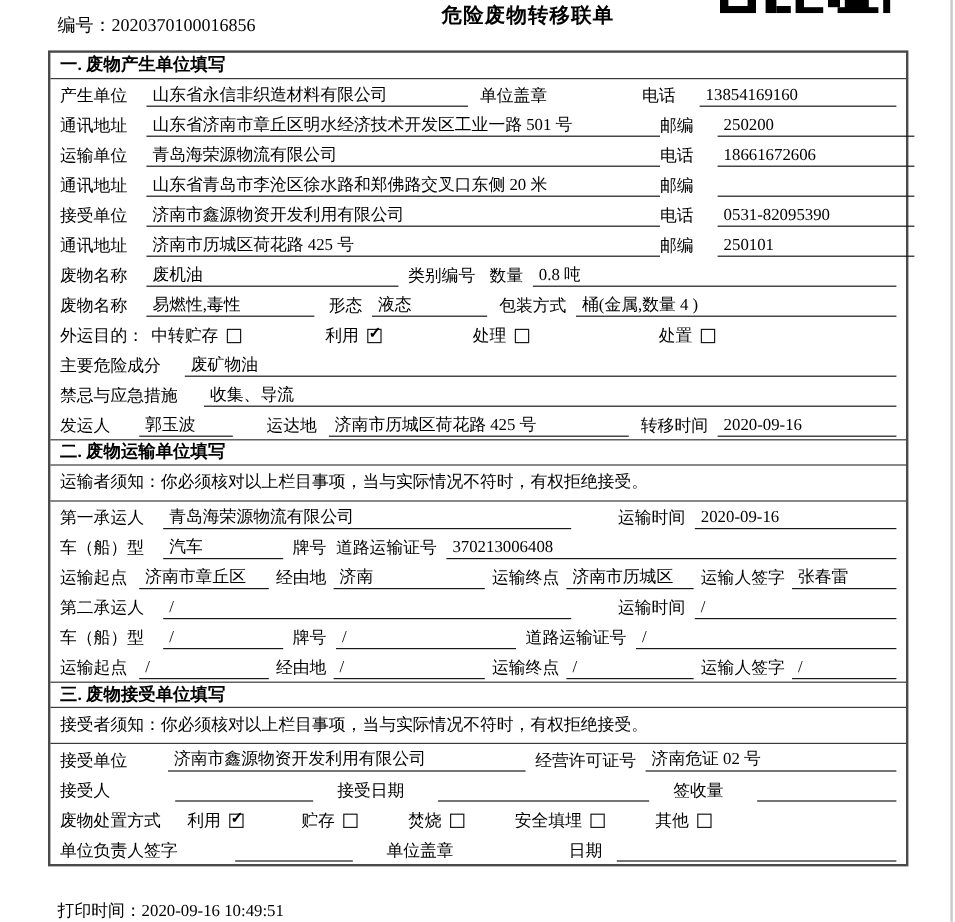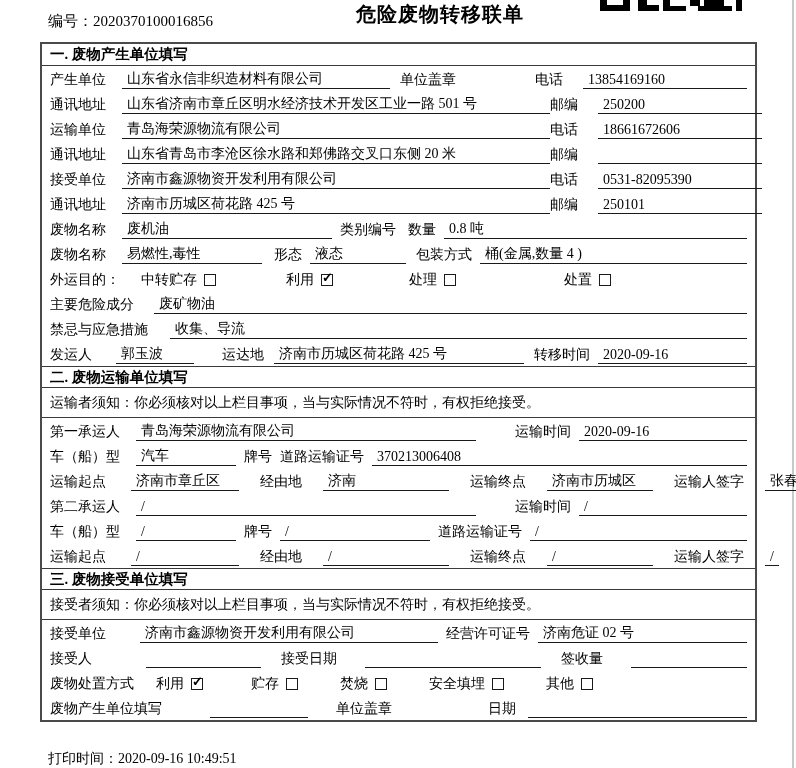--- a/index.html
+++ b/index.html
@@ -7,21 +7,21 @@
   body {
     background:#ffffff;
     font-family:"Liberation Serif","DejaVu Serif",serif;
     color:#000;
     position:relative;
     overflow:hidden;
   }
   .page-edge { position:absolute; right:2px; top:0; width:2px; height:768px; background:#c9c9c9; }
   .serial { position:absolute; left:48px; top:12px; font-size:15px; white-space:nowrap; }
   .title  { position:absolute; left:440px; top:1px; transform:translateX(-50%);
-            font-size:20px; font-weight:bold; letter-spacing:1px; white-space:nowrap; }
+            font-size:17px; font-weight:bold; letter-spacing:1px; white-space:nowrap; }
   .qr { position:absolute; left:600px; top:0; }
 
   .form-table {
     position:absolute; left:40px; top:42px; width:717px;
     border:2px solid #4a4a4a; background:#fff;
   }
   .row { display:flex; align-items:flex-end; height:25px; padding:0 8px 2px 8px;
          font-size:14px; white-space:nowrap; }
   .lbl { flex:none; }
   .val { border-bottom:1px solid #1a1a1a; padding:0 5px; flex:none; min-height:17px; }
@@ -31,21 +31,21 @@
   .sec-h { height:22px; line-height:21px; font-weight:bold; font-size:14.5px;
            padding:0 8px; border-bottom:1.5px solid #3a3a3a; }
   .sec-h.mid { border-top:1.5px solid #3a3a3a; }
   .notice { height:30px; line-height:30px; padding:0 8px; font-size:14px;
             border-bottom:1.5px solid #3a3a3a; }
   .opt { display:inline-flex; align-items:center; }
   .cb { display:inline-block; width:12px; height:12px; border:1.6px solid #1a1a1a;
         margin-left:7px; position:relative; flex:none; }
   .tick { font-style:normal; position:absolute; left:0; top:-4px; font-size:13px; font-weight:bold; line-height:1; }
   .footer { position:absolute; left:48px; top:750px; font-size:14px; white-space:nowrap; }
-  .ml6{margin-left:21px}.ml8{margin-left:8px}.ml10{margin-left:10px}.ml12{margin-left:12px}.ml22{margin-left:22px}.ml28{margin-left:28px}
+  .ml6{margin-left:6px}.ml8{margin-left:8px}.ml10{margin-left:10px}.ml12{margin-left:12px}.ml22{margin-left:22px}.ml28{margin-left:28px}
   .ml34{margin-left:20px}.ml42{margin-left:42px}.ml44{margin-left:44px}
   .ml48{margin-left:48px}.ml70{margin-left:70px}.ml76{margin-left:76px}.ml96{margin-left:96px}.ml108{margin-left:108px}
 </style>
 </head>
 <body>
 
 <div class="page-edge"></div>
 
 <div class="serial"><span>编号：</span><span>2020370100016856</span></div>
 <div class="title">危险废物转移联单</div>
@@ -270,21 +270,21 @@
       <span>安全填埋</span>
       <span class="cb"></span>
     </span>
     <span class="opt ml42">
       <span>其他</span>
       <span class="cb"></span>
     </span>
   </div>
 
   <div class="row">
-    <span class="lbl">废物产生单位填写</span>
+    <span class="lbl">单位负责人签字</span>
     <span class="val ml48" style="width:98px"></span>
     <span class="lbl ml28">单位盖章</span>
     <span class="lbl ml96">日期</span>
     <span class="val grow ml12"></span>
   </div>
 
 </div>
 
 <div class="footer"><span>打印时间：</span><span>2020-09-16 10:49:51</span></div>
 

